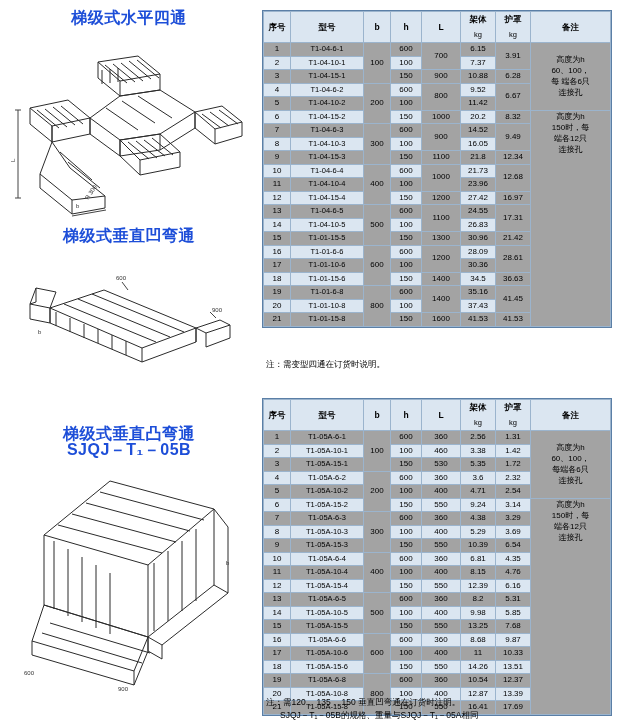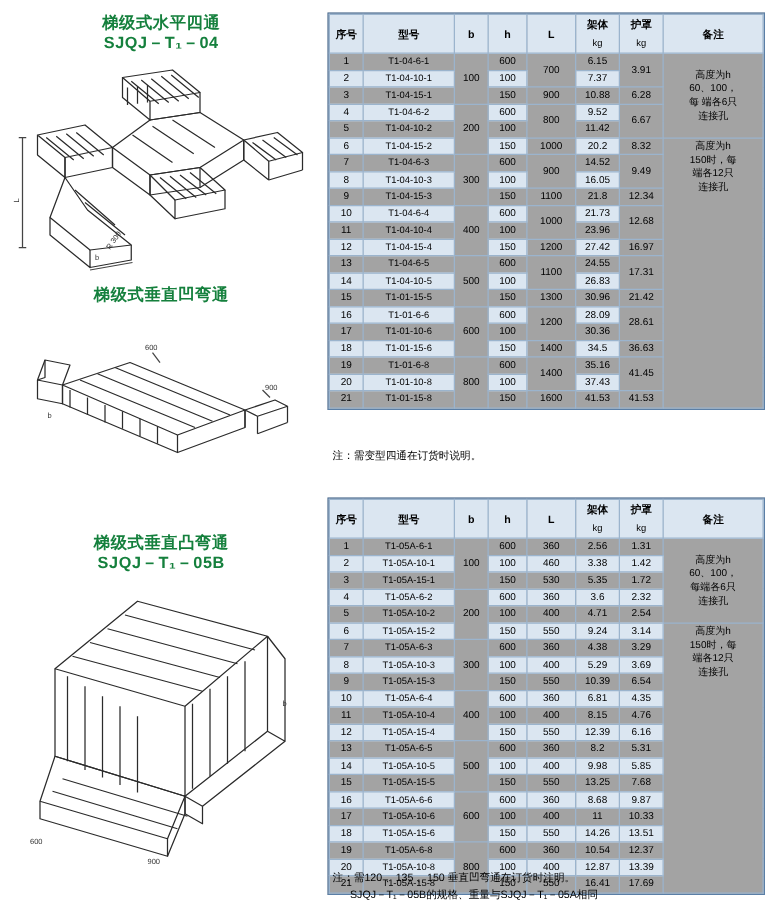--- a/index.html
+++ b/index.html
@@ -2,21 +2,21 @@
 <html><head>
 <meta charset="utf-8">
 <style>
   html,body{margin:0;padding:0;}
   body{width:619px;height:720px;background:#ffffff;font-family:"Liberation Sans","DejaVu Sans",sans-serif;position:relative;overflow:hidden;}
   .page{position:relative;width:619px;height:720px;}
 
   
   .leftcol{position:absolute;left:0;top:0;width:258px;height:720px;}
 
-  .title{text-align:center;font-size:13px;font-weight:bold;color:#15803d;line-height:16px;letter-spacing:0.5px;}
+  .title{text-align:center;font-size:16px;font-weight:bold;color:#1d4ed8;line-height:16px;letter-spacing:0.5px;}
   .title .l2{display:block;}
 
   .figwrap{position:relative;}
 
   
   .tablebox{position:absolute;border:1px solid #5b7fa6;background:#a3a3a3;}
   table.spec{border-collapse:collapse;width:100%;font-size:8px;color:#000;font-family:"Liberation Sans","DejaVu Sans",sans-serif;}
   table.spec th, table.spec td{border:1px solid #9bb4cd;text-align:center;padding:0;line-height:12.5px;height:12.5px;white-space:nowrap;}
   table.spec th{background:#dbe6f1;font-weight:bold;font-size:8.5px;height:15px;line-height:15px;color:#000;}
   table.spec td.hl{background:#dbe6f1;}
@@ -31,21 +31,20 @@
 </head>
 <body>
 
 <div class="page">
 
   <div class="leftcol">
 
     <div style="position:absolute;left:0;top:10px;width:258px;">
       <div class="title">
         <span>梯级式水平四通</span>
-        <span class="l2">SJQJ－T₁－04</span>
       </div>
     </div>
 
     <div class="figwrap" style="position:absolute;left:10px;top:48px;width:240px;height:170px;">
       <svg width="240" height="170" viewBox="0 0 240 170">
         <g stroke="#2b2b2b" stroke-width="1" fill="none" stroke-linejoin="round">
 
           <path d="M88 14 L128 8 L150 26 L110 33 Z"></path>
           <path d="M88 14 L88 30 L110 48 L110 33"></path>
           <path d="M150 26 L150 42 L110 48"></path>

